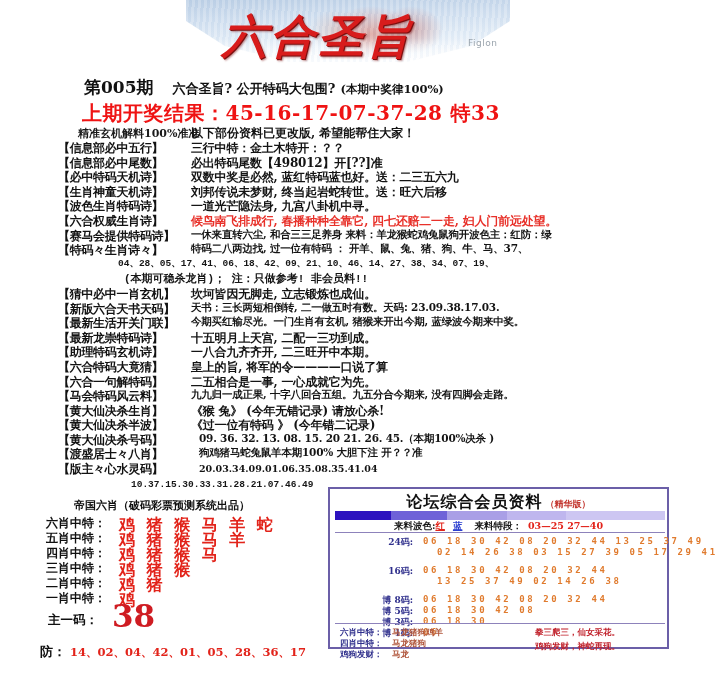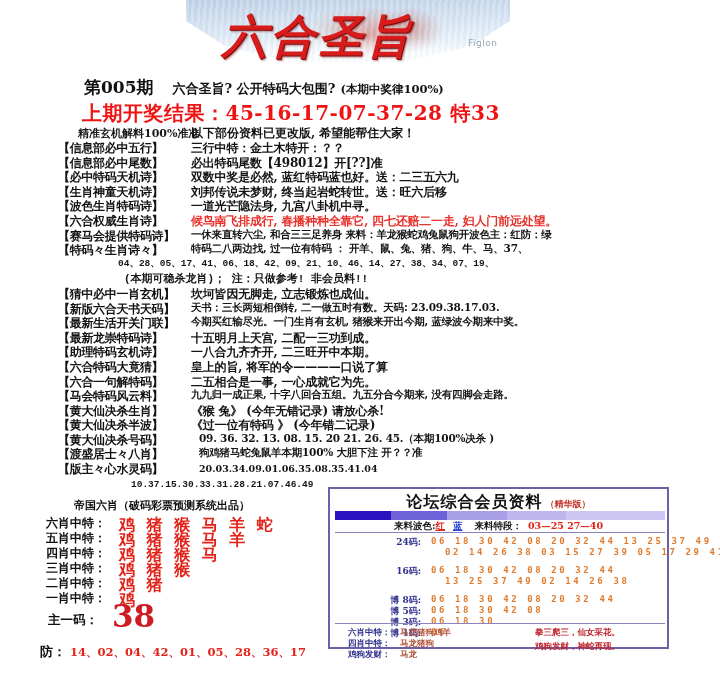--- a/index.html
+++ b/index.html
@@ -336,21 +336,21 @@
     left: 5px;
     width: 330px;
     height: 1px;
     background: #8d82bb;
   }
   .pr1 { top: 43px; }
   .pr2 { top: 134px; }
 
   .num-block {
     position: absolute;
-    left: 8px;
+    left: 0;
     width: 100%;
   }
   .nrow {
     position: relative;
     height: 11px;
     white-space: nowrap;
     font-family: "DejaVu Sans Mono", "Liberation Mono", monospace;
   }
   .nrow .nlabel {
     position: absolute;

